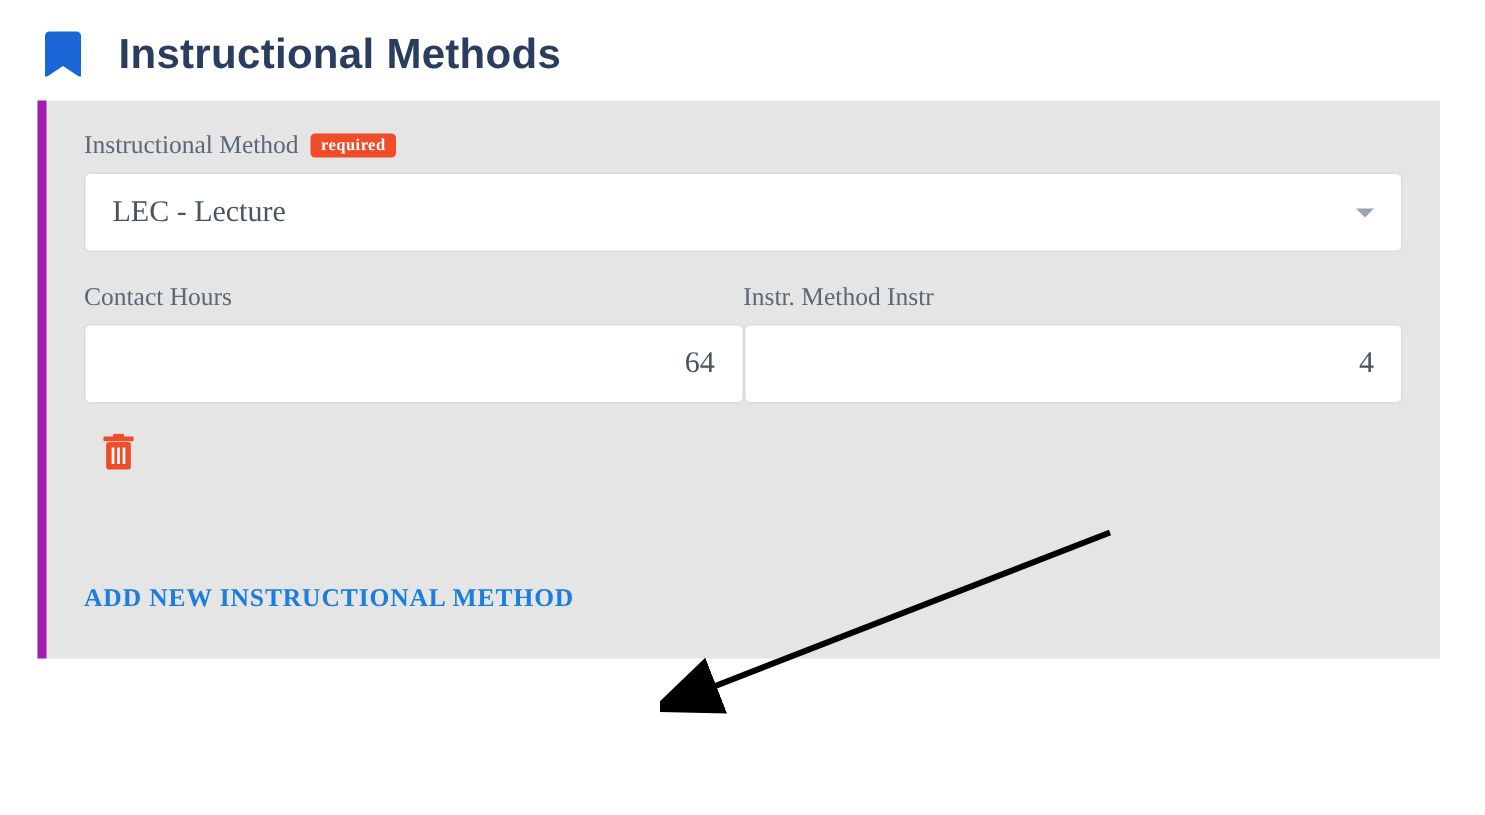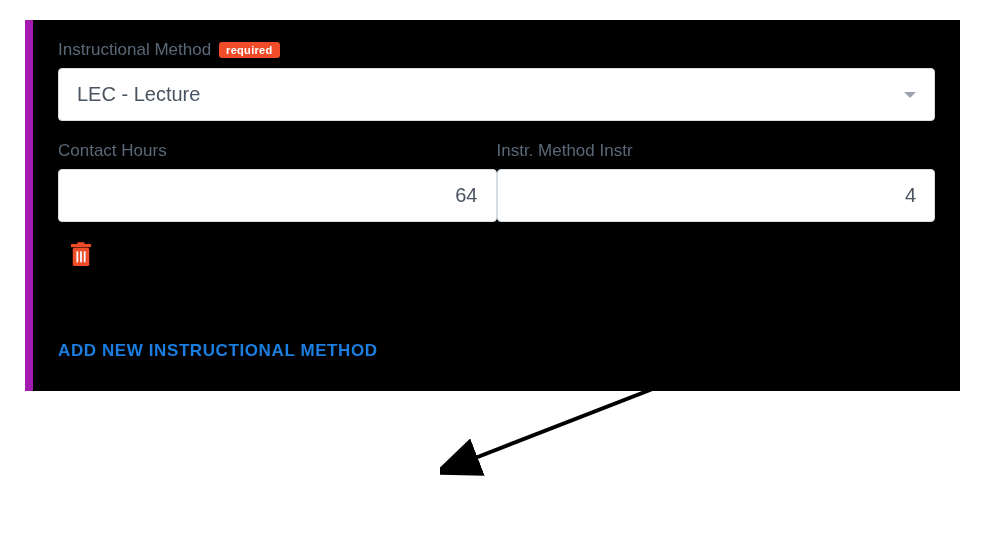--- a/index.html
+++ b/index.html
@@ -39,24 +39,25 @@
     border-right: 12px solid transparent;
     border-bottom: 8px solid #ffffff;
   }
   .section-title {
     font-size: 28px;
     font-weight: 700;
     color: #2a3d5f;
     letter-spacing: 0.2px;
   }
   .panel {
-    background: #000000;
-    border-left: 8px solid #a21caf;
+    background: #e5e5e5;
+    border-left: 6px solid #a21caf;
     padding: 20px 25px 30px 25px;
     margin-left: -5px;
+    font-family: Liberation Serif, serif;
   }
   .field-label-row {
     display: flex;
     align-items: center;
     gap: 8px;
     margin-bottom: 8px;
   }
   .field-label {
     font-size: 17px;
     color: #5a6878;
@@ -136,20 +137,24 @@
     left: 440px;
     top: 345px;
     pointer-events: none;
   }
 </style>
 </head>
 <body>
 
 <div class="container">
 
+  <div class="section-header">
+    <div class="bookmark-icon"></div>
+    <div class="section-title">Instructional Methods</div>
+  </div>
 
   <div class="panel">
 
     <div class="field-label-row">
       <span class="field-label">Instructional Method</span>
       <span class="required-badge">required</span>
     </div>
 
     <div class="dropdown">
       <span>LEC - Lecture</span>

